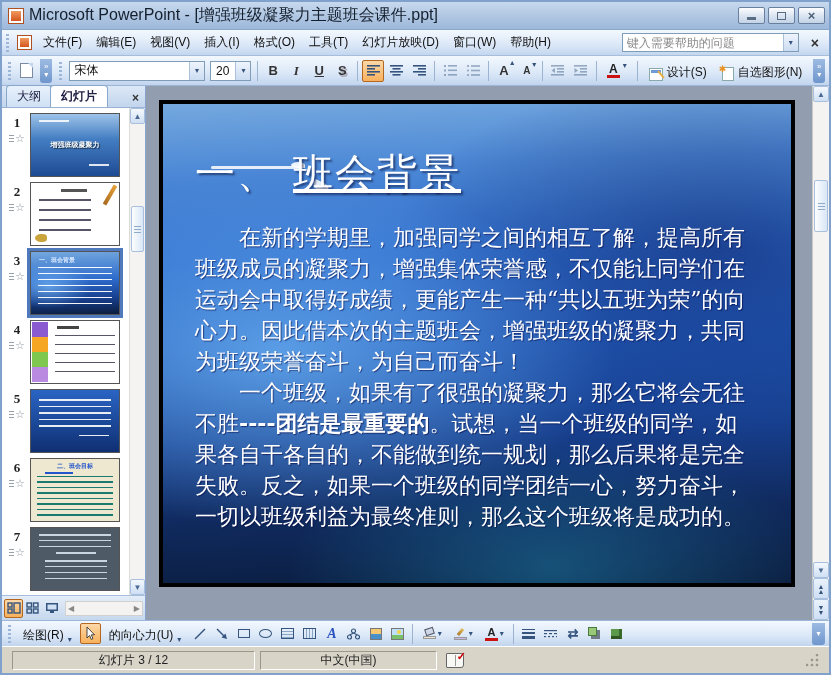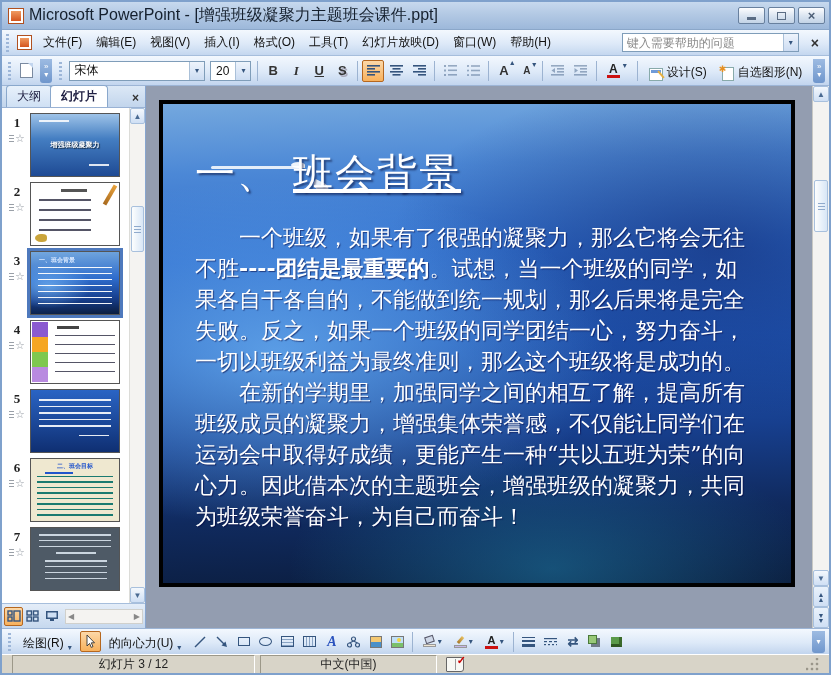--- a/index.html
+++ b/index.html
@@ -169,21 +169,21 @@
   .brush-ic{ display:flex; flex-direction:column; align-items:center; }
   .brush-ic i{ width:3px; height:8px; background:linear-gradient(180deg,#e8c060,#a87828); transform:rotate(40deg); margin-bottom:1px; }
   .brush-ic b{ width:13px; height:3px; background:#c8b8e8; border:1px solid #999; }
   .shadow-ic{ position:relative; width:13px; height:13px; }
   .shadow-ic i{ position:absolute; left:0; top:0; width:9px; height:9px; background:#98c878; border:1px solid #4a7a3a; z-index:2; }
   .shadow-ic b{ position:absolute; left:3px; top:3px; width:9px; height:9px; background:#707a88; }
   .cube-ic{ width:11px; height:10px; background:#5a9a4a; border-right:3px solid #3a6a2a; border-bottom:3px solid #2f5722; }
   .arrowstyle{ font-size:13px; font-weight:bold; color:#35557e; }
 
   
-  .statusbar{ height:19px; background:#d8d4c8; border-top:1px solid #fff; display:flex; align-items:center; padding:0 10px; gap:5px; font-size:12px; color:#222; }
+  .statusbar{ height:27px; background:#d8d4c8; border-top:1px solid #fff; display:flex; align-items:center; padding:0 10px; gap:5px; font-size:12px; color:#222; }
   .status-box{ height:19px; display:flex; align-items:center; justify-content:center; border:1px solid; border-color:#9c9889 #fff #fff #9c9889; background:#d8d4c8; }
   .sb1{ width:243px; } .sb2{ width:247px; } .sb3{ width:177px;text-align:center; }
   .spell-ic{ width:18px; height:15px; background:#f8f8f4; border:1px solid #666; border-radius:1px 3px 3px 1px; position:relative; margin-left:4px; }
   .spell-ic::before{ content:""; position:absolute; left:8px; top:1px; bottom:1px; width:1px; background:#999; }
   .spell-ic b{ position:absolute; right:-3px; top:-4px; color:#c00; font-size:11px; }
   .resize-grip{ margin-left:auto; width:13px; height:13px; background:
      radial-gradient(circle at 11px 11px,#9a968a 1.5px,transparent 1.6px),
      radial-gradient(circle at 11px 6px,#9a968a 1.5px,transparent 1.6px),
      radial-gradient(circle at 6px 11px,#9a968a 1.5px,transparent 1.6px),
      radial-gradient(circle at 11px 1px,#9a968a 1.5px,transparent 1.6px),
@@ -577,22 +577,22 @@
     <div class="workspace">
       <div class="slide">
         <span class="cloud1"></span>
         <span class="cloud2"></span>
         <span class="cloud3"></span>
         <div class="slide-title">
           <span>一、</span>
           <span class="t2span">班会背景</span>
         </div>
         <div class="slide-body">
+          <p>在新的学期里，加强同学之间的相互了解，提高所有班级成员的凝聚力，增强集体荣誉感，不仅能让同学们在运动会中取得好成绩，更能产生一种“共以五班为荣”的向心力。因此借本次的主题班会，增强班级的凝聚力，共同为班级荣誉奋斗，为自己而奋斗！</p>
           <p><span>一个班级，如果有了很强的凝聚力，那么它将会无往不胜</span><span class="bold">----团结是最重要的</span><span>。试想，当一个班级的同学，如果各自干各自的，不能做到统一规划，那么后果将是完全失败。反之，如果一个班级的同学团结一心，努力奋斗，一切以班级利益为最终准则，那么这个班级将是成功的。</span></p>
-          <p>在新的学期里，加强同学之间的相互了解，提高所有班级成员的凝聚力，增强集体荣誉感，不仅能让同学们在运动会中取得好成绩，更能产生一种“共以五班为荣”的向心力。因此借本次的主题班会，增强班级的凝聚力，共同为班级荣誉奋斗，为自己而奋斗！</p>
         </div>
       </div>
     </div>
 
     <div class="vscroll">
       <span class="sbtn">
           <span>▲</span>
         </span>
       <span class="strack">
         <span class="sthumb" style="top:78px;height:52px">

